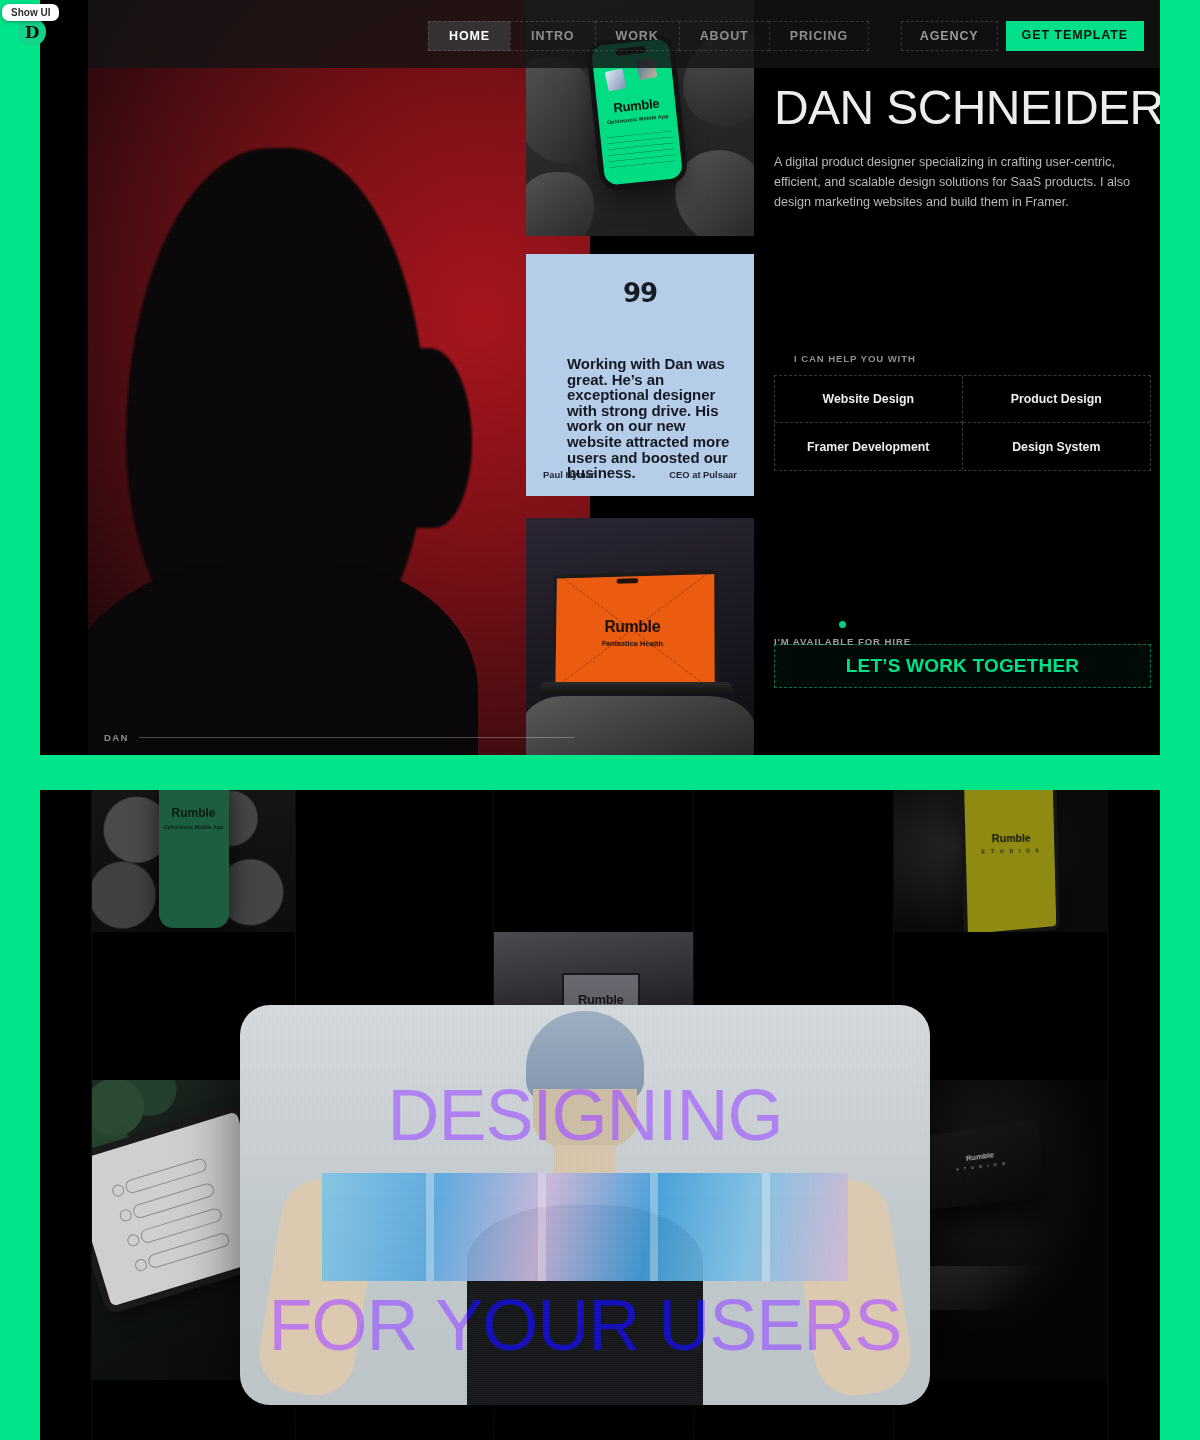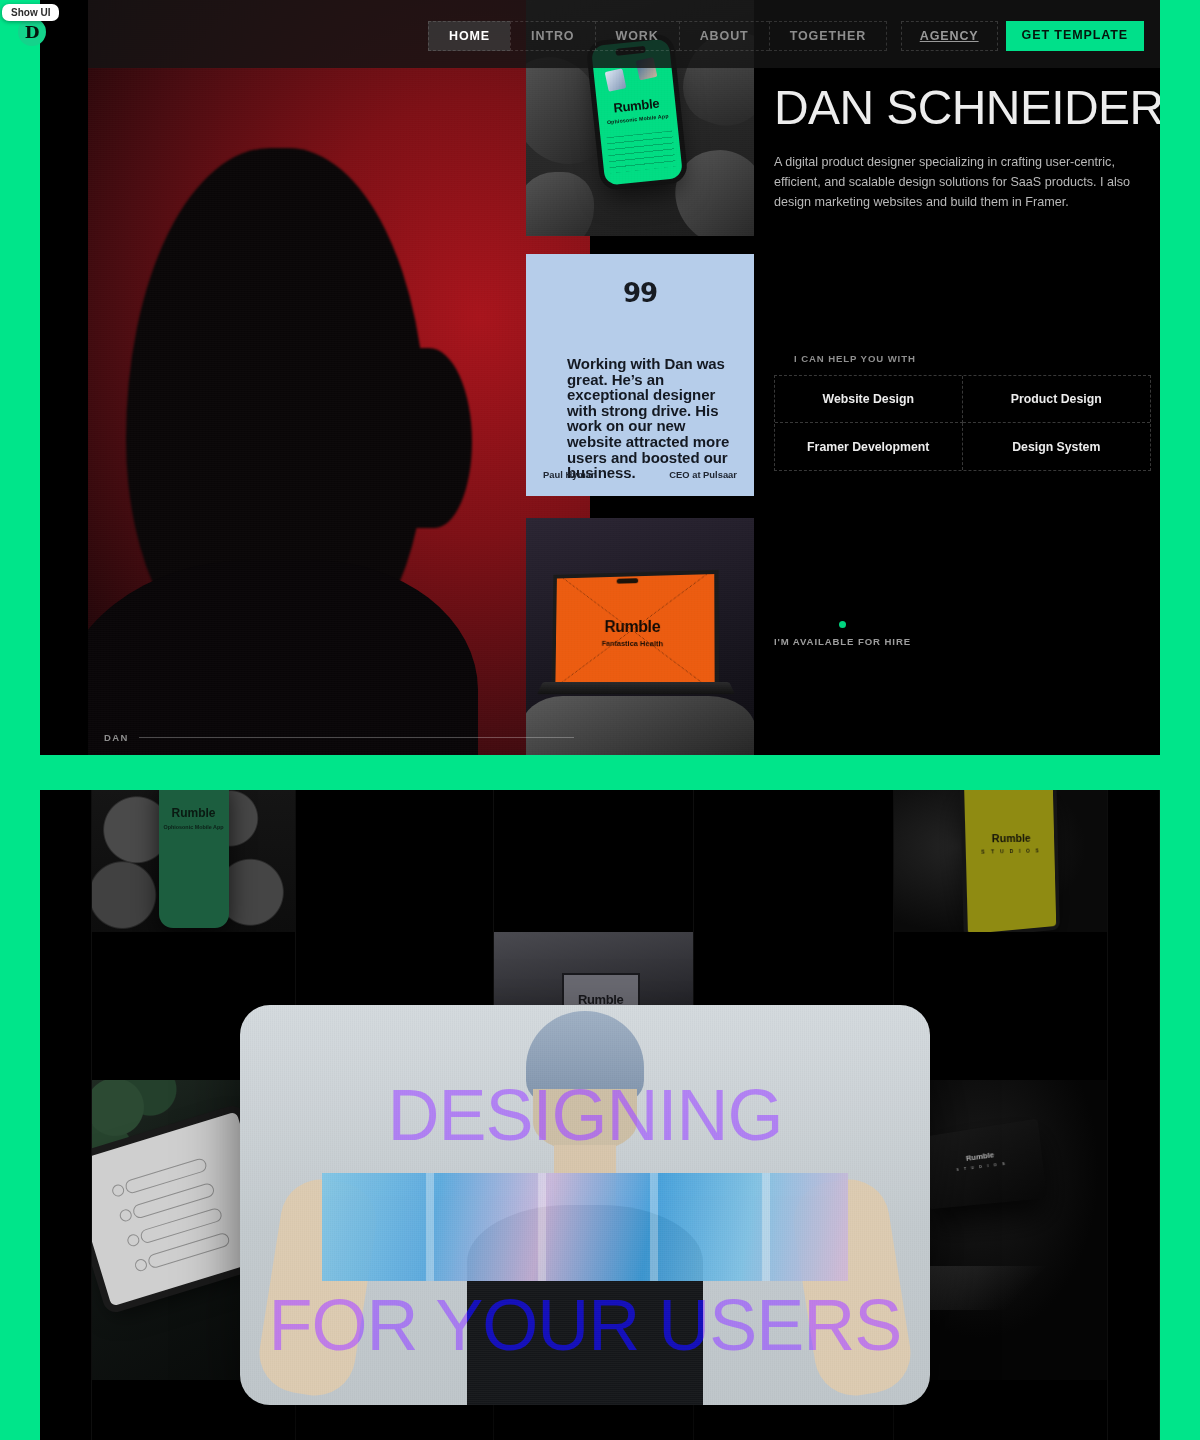--- a/index.html
+++ b/index.html
@@ -34,21 +34,21 @@
     line-height:16px;
   }
   .nav-item:last-child{ border-right:1px dashed rgba(255,255,255,0.14); }
   .nav-item.active{ color:#fff; background:rgba(60,60,60,0.75); }
   .nav-right{
     position:absolute; right:16px; top:21px; display:flex; align-items:stretch;
   }
   .btn-agency{
     padding:6px 18px; font-size:12.5px; letter-spacing:0.9px; font-weight:700;
     color:#9a9a9a; border:1px dashed rgba(255,255,255,0.16);
-    background:transparent; cursor:pointer; line-height:16px;text-decoration:underline;
+    background:transparent; cursor:pointer; line-height:16px;
   }
   .btn-template{
     padding:6px 16px; font-size:12.5px; letter-spacing:0.9px; font-weight:700;
     color:#05150d; background:#00e08a; border:none; cursor:pointer;
     margin-left:8px; line-height:16px;
   }
 
   
   .showui-wrap{ position:absolute; left:2px; top:2px; z-index:60; }
   .showui-pill{
@@ -422,29 +422,30 @@
       <div class="skill">Website Design</div>
       <div class="skill">Product Design</div>
       <div class="skill">Framer Development</div>
       <div class="skill">Design System</div>
     </div>
 
     <div class="avail">
       <span class="dot"></span>
       <span class="t">I'M AVAILABLE FOR HIRE</span>
     </div>
+    <div class="cta">LET’S WORK TOGETHER</div>
   </div>
 
   <div class="navbar">
     <div class="nav-center">
       <div class="nav-item active">HOME</div>
       <div class="nav-item">INTRO</div>
       <div class="nav-item">WORK</div>
       <div class="nav-item">ABOUT</div>
-      <div class="nav-item">TOGETHER</div>
+      <div class="nav-item">PRICING</div>
     </div>
     <div class="nav-right">
       <div class="btn-agency">AGENCY</div>
       <div class="btn-template">GET TEMPLATE</div>
     </div>
   </div>
 
 </div>
 
 <div class="showui-wrap">

